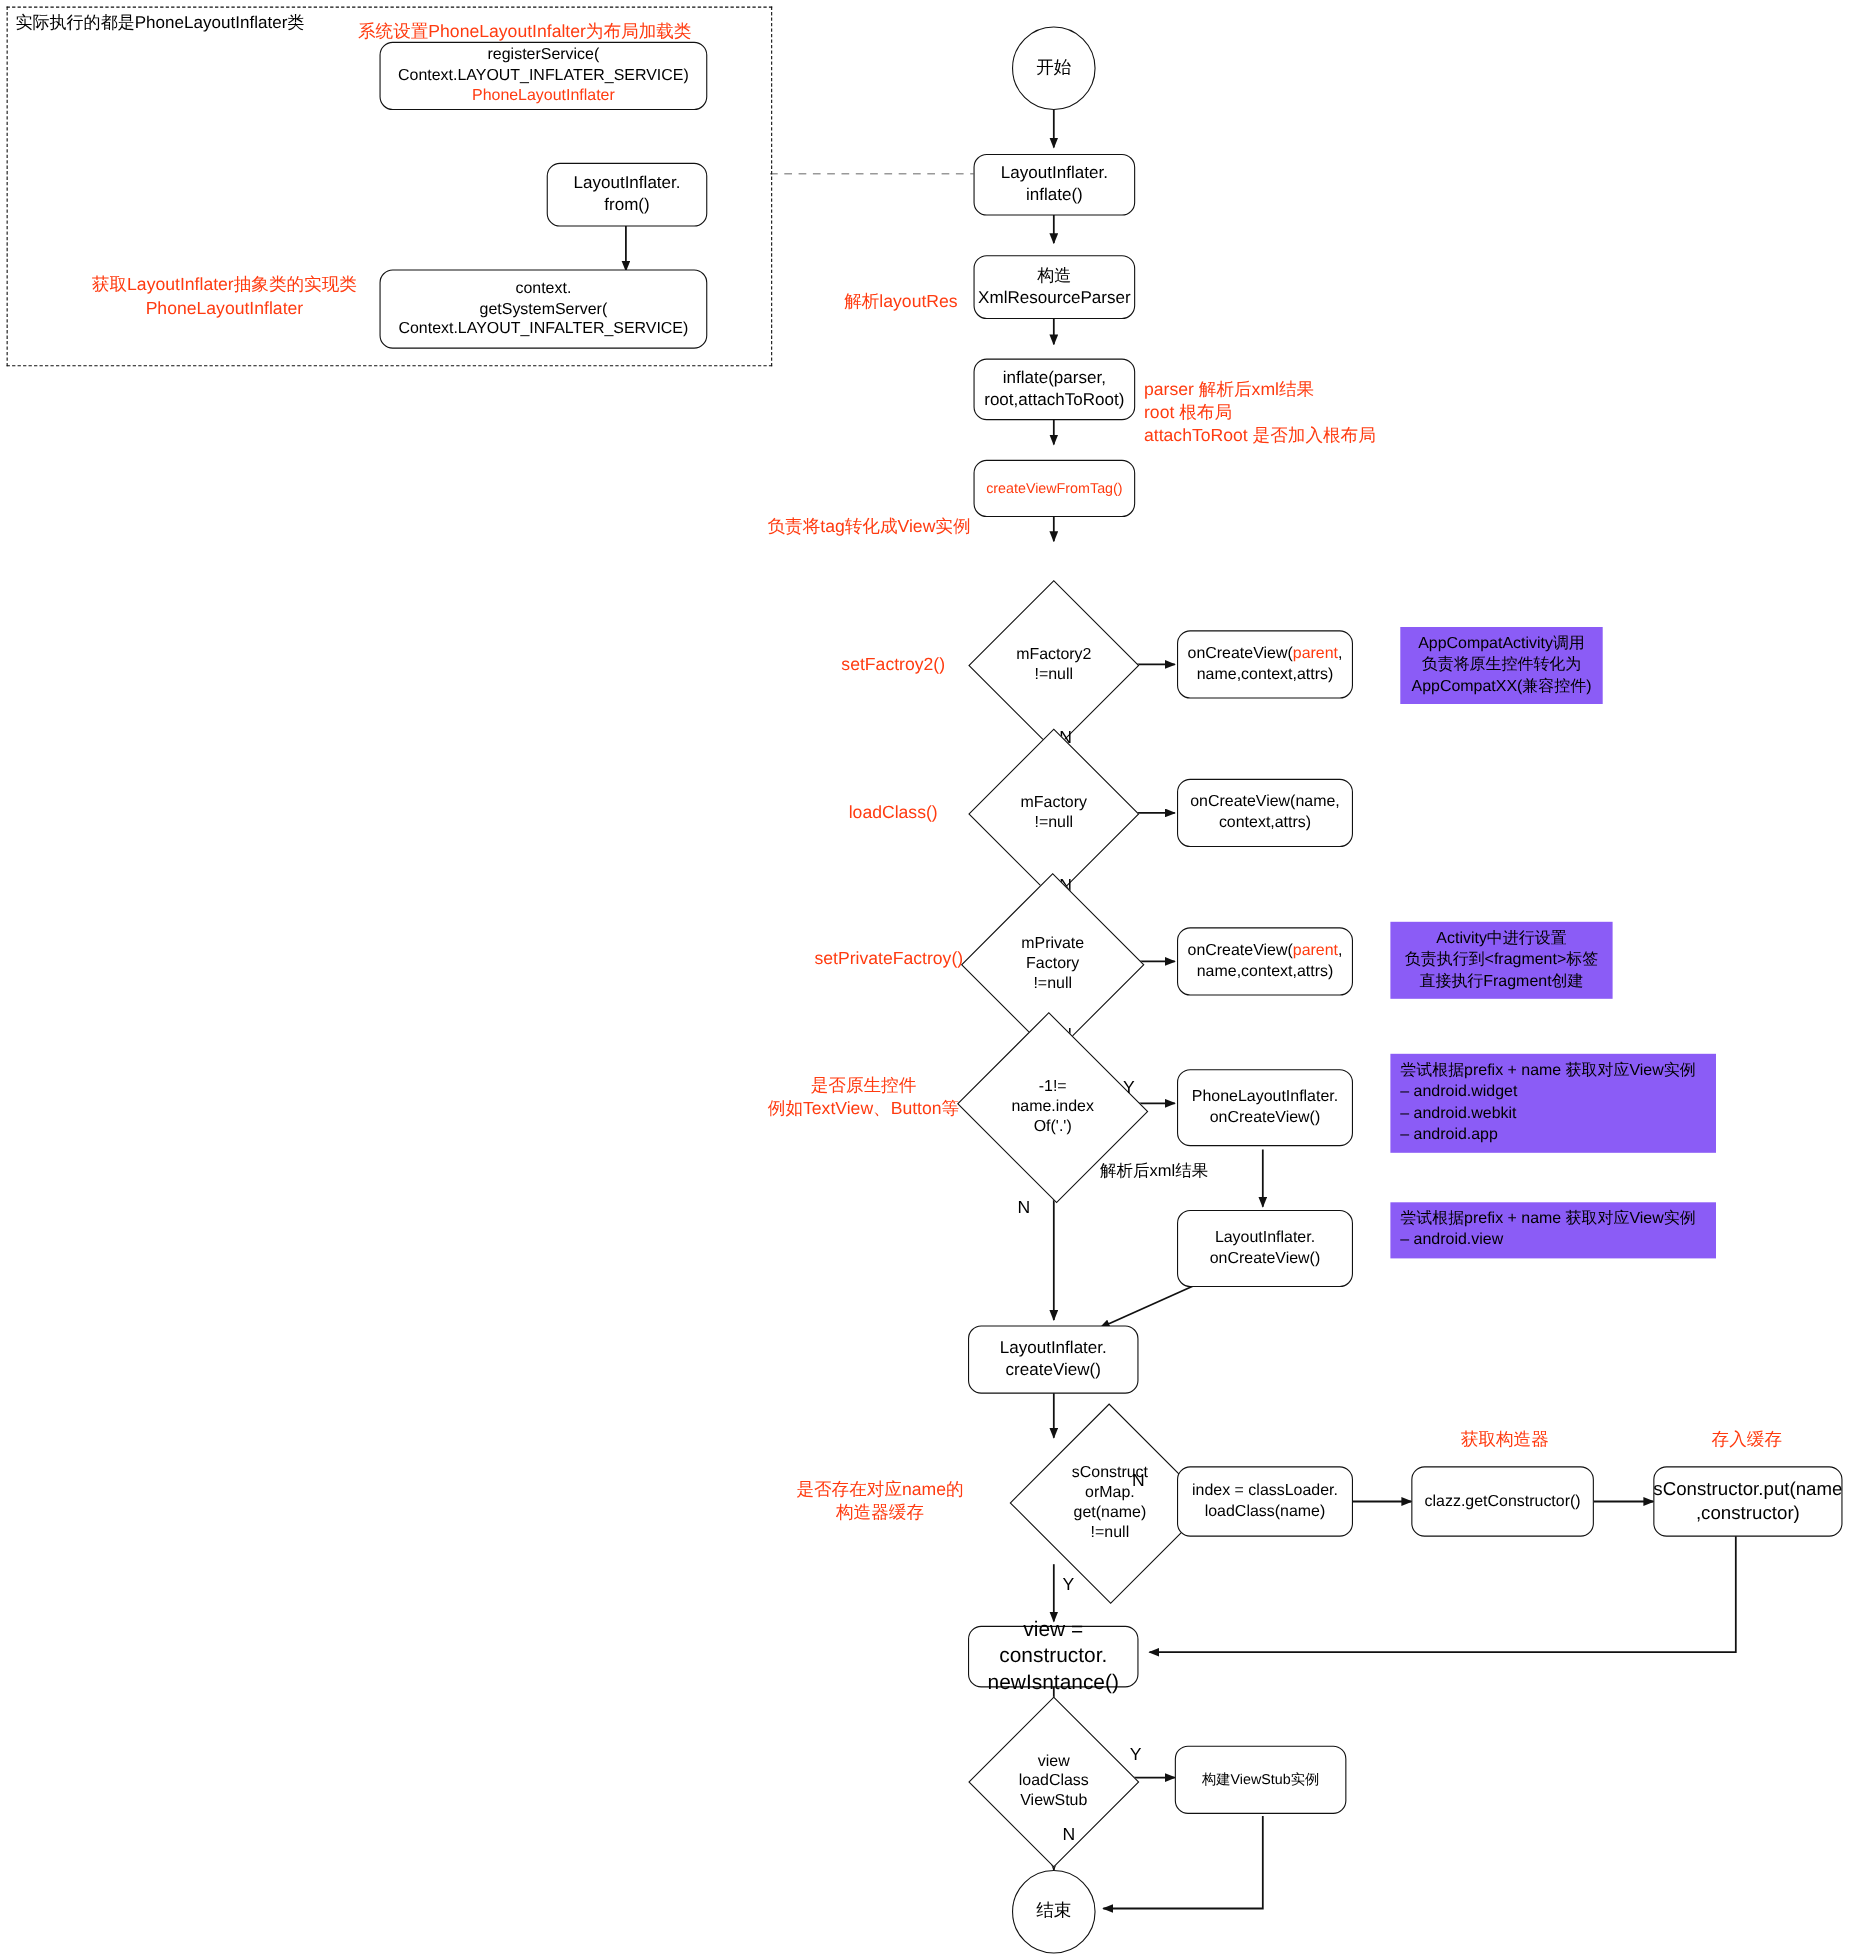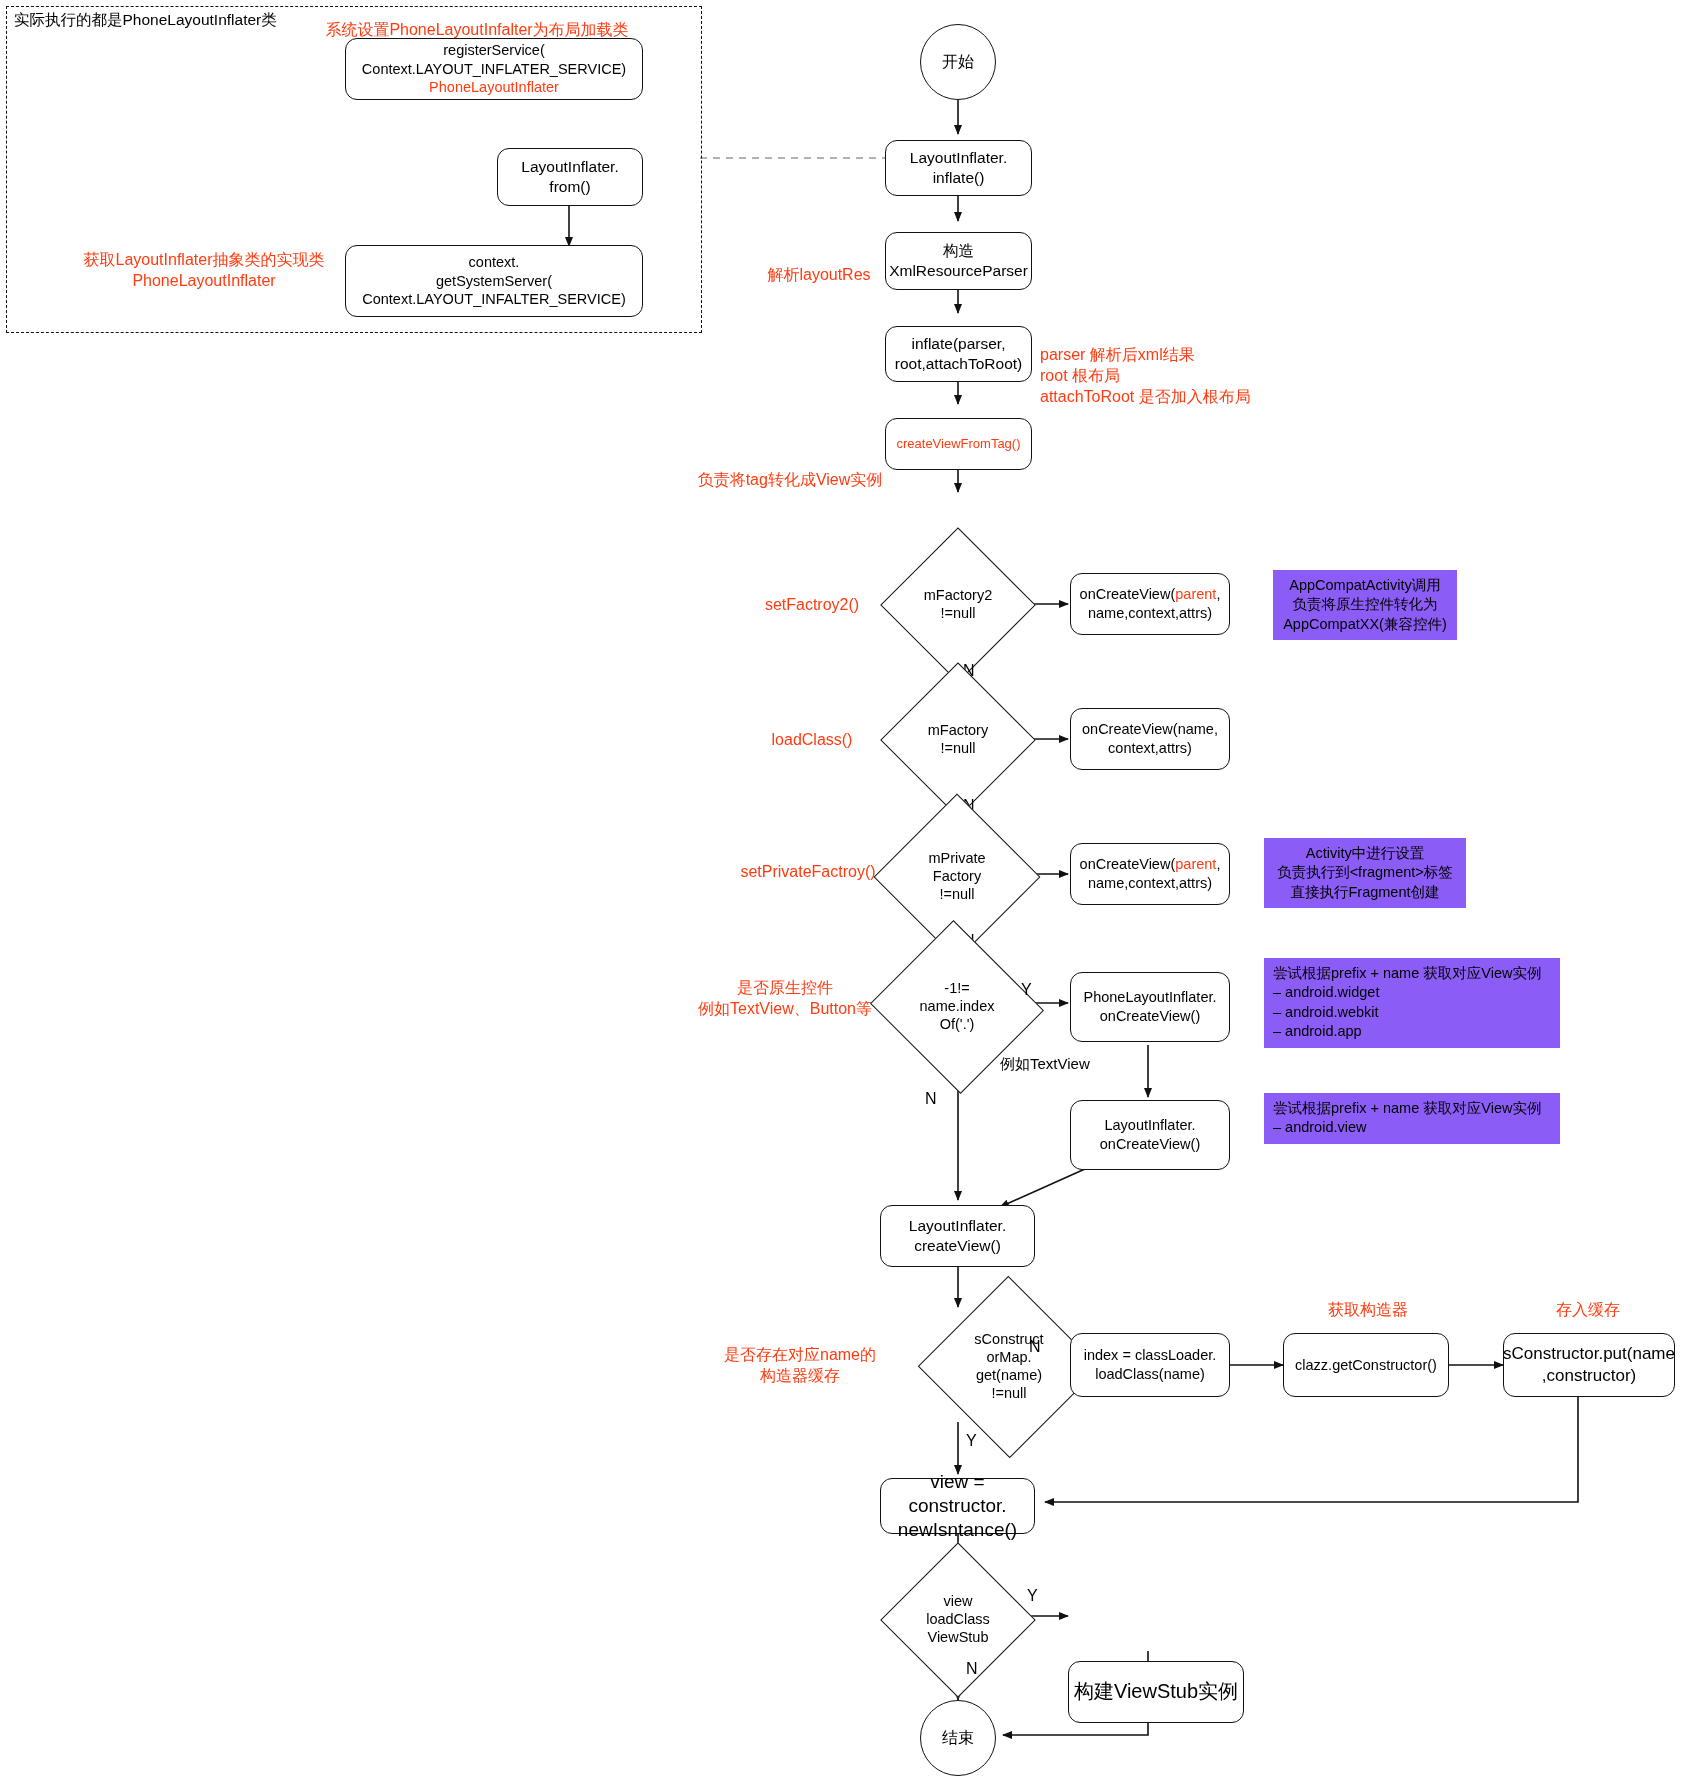--- a/index.html
+++ b/index.html
@@ -242,21 +242,21 @@
   <div class="edge-label" style="left:925px;top:1090px;">N</div>
 
   <div class="node rrect" style="left:1070px;top:972px;width:160px;height:70px;font-size:14.5px;">PhoneLayoutInflater.
 onCreateView()</div>
 
   <div class="ann-orange left" style="left:1264px;top:958px;width:296px;">尝试根据prefix + name 获取对应View实例
 – android.widget
 – android.webkit
 – android.app</div>
 
-  <div class="edge-label cn" style="left:1000px;top:1055px;">例如TextView</div>
+  <div class="edge-label cn" style="left:1000px;top:1055px;">解析后xml结果</div>
 
   <div class="node rrect" style="left:1070px;top:1100px;width:160px;height:70px;font-size:14.5px;">LayoutInflater.
 onCreateView()</div>
 
   <div class="ann-orange left" style="left:1264px;top:1093px;width:296px;">尝试根据prefix + name 获取对应View实例
 – android.view</div>
 
   <div class="node rrect" style="left:880px;top:1205px;width:155px;height:62px;">LayoutInflater.
 createView()</div>
 
@@ -287,17 +287,17 @@
 
   <div class="diamond-wrap" style="left:903px;top:1565px;width:110px;height:110px;">
     <div class="dshape"></div>
     <div class="dlabel">view
 loadClass
 ViewStub</div>
   </div>
   <div class="edge-label" style="left:1027px;top:1587px;">Y</div>
   <div class="edge-label" style="left:966px;top:1660px;">N</div>
 
-  <div class="node rrect" style="left:1068px;top:1661px;width:176px;height:62px;font-size:20px;">构建ViewStub实例</div>
+  <div class="node rrect" style="left:1068px;top:1587px;width:156px;height:62px;font-size:13px;">构建ViewStub实例</div>
 
   <div class="node circle" style="left:920px;top:1700px;width:76px;height:76px;">结束</div>
 
 </div>
 
 </body></html>

